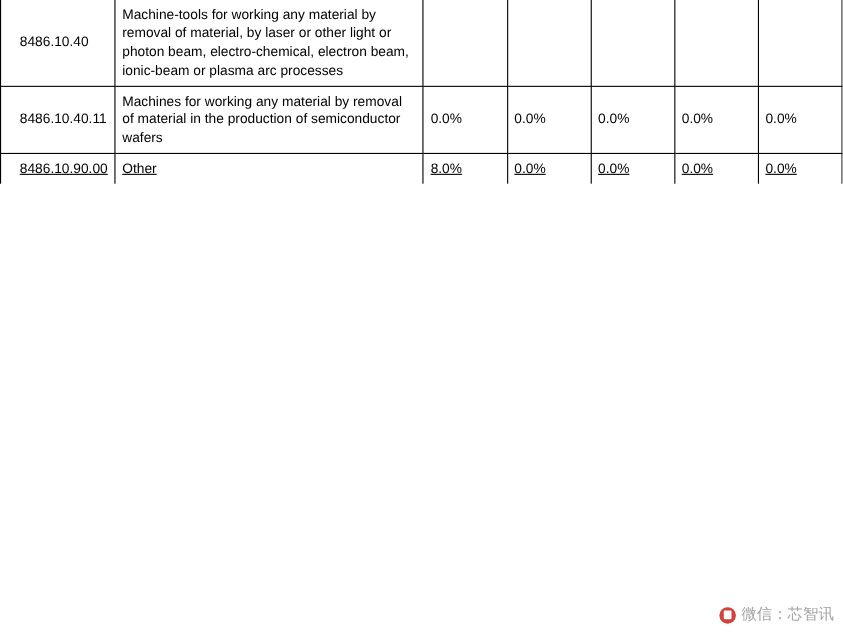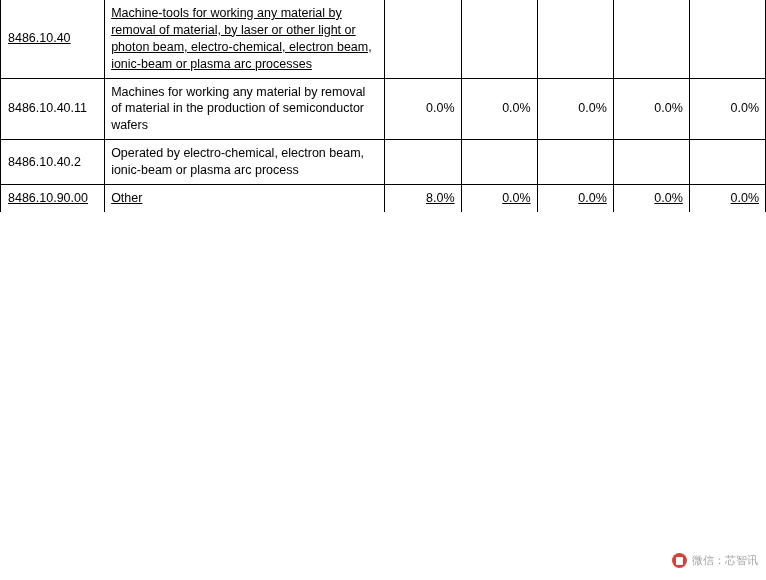--- a/index.html
+++ b/index.html
@@ -23,35 +23,34 @@
     border: 1px solid #000000;
     font-size: 12.5px;
     color: #000000;
     line-height: 1.35;
     vertical-align: middle;
     padding: 5px 6px;
     box-sizing: border-box;
   }
   #tariff-table td.code {
     width: 104px;
-    padding-left: 7px;
+    padding-left: 17px;
     margin-left: 11px;
   }
   #tariff-table td.desc {
     width: 280px;
     padding-left: 6px;
   }
   #tariff-table td.rate {
     width: 76px;
-    text-align: right;
+    text-align: left;
   }
   
   #tariff-table tr:first-child td {
     border-top: none;
-    text-decoration: underline;
   }
   #tariff-table tr:last-child td {
     border-bottom: none;
     text-decoration: underline;
   }
   .watermark {
     position: absolute;
     right: 8px;
     bottom: 12px;
     display: flex;
@@ -72,21 +71,21 @@
     content: "";
     position: absolute;
     left: 4px;
     top: 3.5px;
     width: 7px;
     height: 8px;
     border-radius: 1px;
     background: #ffffff;
   }
   .watermark .wm-text {
-    font-size: 11px;
+    font-size: 14px;
     color: #9b9b9b;
     white-space: nowrap;
   }
 </style>
 </head>
 <body>
 
 <table id="tariff-table">
   <tbody>
 
@@ -105,29 +104,20 @@
       <td class="code">8486.10.40.11</td>
       <td class="desc">Machines for working any material by removal of material in the production of semiconductor wafers</td>
       <td class="rate">0.0%</td>
       <td class="rate">0.0%</td>
       <td class="rate">0.0%</td>
       <td class="rate">0.0%</td>
       <td class="rate">0.0%</td>
     </tr>
 
 
-    <tr>
-      <td class="code">8486.10.40.2</td>
-      <td class="desc">Operated by electro-chemical, electron beam, ionic-beam or plasma arc process</td>
-      <td class="rate"></td>
-      <td class="rate"></td>
-      <td class="rate"></td>
-      <td class="rate"></td>
-      <td class="rate"></td>
-    </tr>
 
 
 
 
 
 
 
     <tr>
       <td class="code">8486.10.90.00</td>
       <td class="desc">Other</td>

